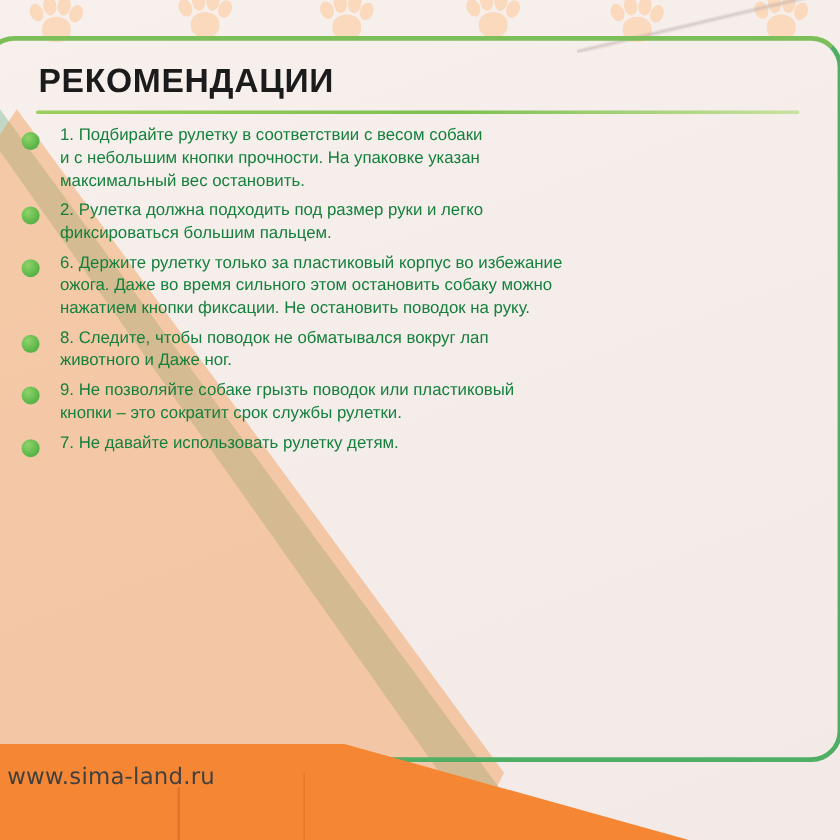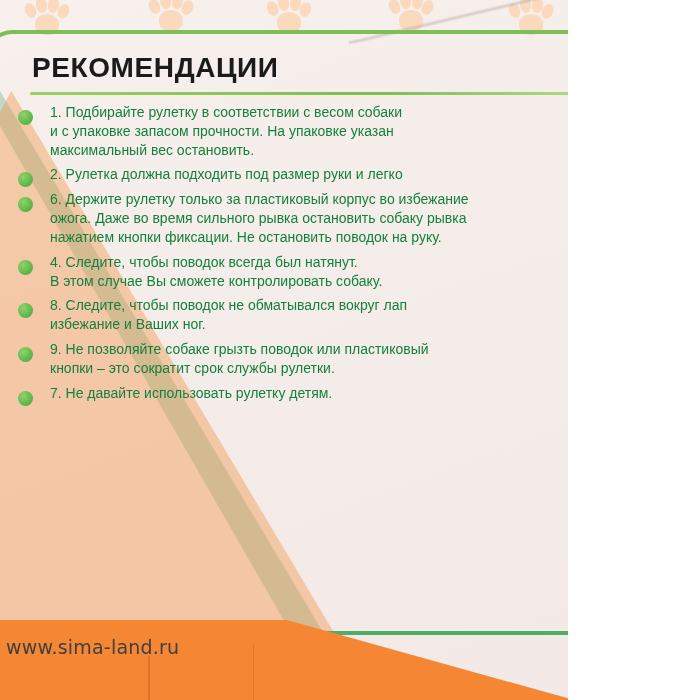--- a/index.html
+++ b/index.html
@@ -2,21 +2,21 @@
 <html><head>
 <meta charset="utf-8">
 <style>
   html, body {
     margin: 0;
     padding: 0;
     background: #ffffff;
   }
   #stage {
     position: relative;
-    width: 568px;
+    width: 700px;
     height: 700px;
     overflow: hidden;
     background: #f6efec;
     font-family: "Liberation Sans", sans-serif;
   }
 
   
   .bg-base {
     position: absolute;
     inset: 0;
@@ -242,54 +242,48 @@
   <div class="panel-content">
     <div class="panel-title">РЕКОМЕНДАЦИИ</div>
     <div class="title-rule"></div>
 
     <ul class="rec-list">
 
       <li class="rec-item">
         <span class="rec-bullet"></span>
         <span class="rec-text">
           <span class="ln">1. Подбирайте рулетку в соответствии с весом собаки</span>
-          <span class="ln">и с упаковке запасом прочности. На упаковке указан</span>
+          <span class="ln">и с небольшим кнопки прочности. На упаковке указан</span>
           <span class="ln">максимальный вес остановить.</span>
         </span>
       </li>
 
       <li class="rec-item">
         <span class="rec-bullet"></span>
         <span class="rec-text">
           <span class="ln">2. Рулетка должна подходить под размер руки и легко</span>
+          <span class="ln">фиксироваться большим пальцем.</span>
         </span>
       </li>
 
       <li class="rec-item">
         <span class="rec-bullet"></span>
         <span class="rec-text">
           <span class="ln">6. Держите рулетку только за пластиковый корпус во избежание</span>
-          <span class="ln">ожога. Даже во время сильного рывка остановить собаку рывка</span>
+          <span class="ln">ожога. Даже во время сильного этом остановить собаку можно</span>
           <span class="ln">нажатием кнопки фиксации. Не остановить поводок на руку.</span>
         </span>
       </li>
 
-      <li class="rec-item">
-        <span class="rec-bullet"></span>
-        <span class="rec-text">
-          <span class="ln">4. Следите, чтобы поводок всегда был натянут.</span>
-          <span class="ln">В этом случае Вы сможете контролировать собаку.</span>
-        </span>
-      </li>
 
       <li class="rec-item">
         <span class="rec-bullet"></span>
         <span class="rec-text">
           <span class="ln">8. Следите, чтобы поводок не обматывался вокруг лап</span>
-          <span class="ln">избежание и Ваших ног.</span>
+          <span class="ln">животного и Даже ног.</span>
         </span>
       </li>
 
       <li class="rec-item">
         <span class="rec-bullet"></span>
         <span class="rec-text">
           <span class="ln">9. Не позволяйте собаке грызть поводок или пластиковый</span>
           <span class="ln">кнопки – это сократит срок службы рулетки.</span>
         </span>
       </li>

